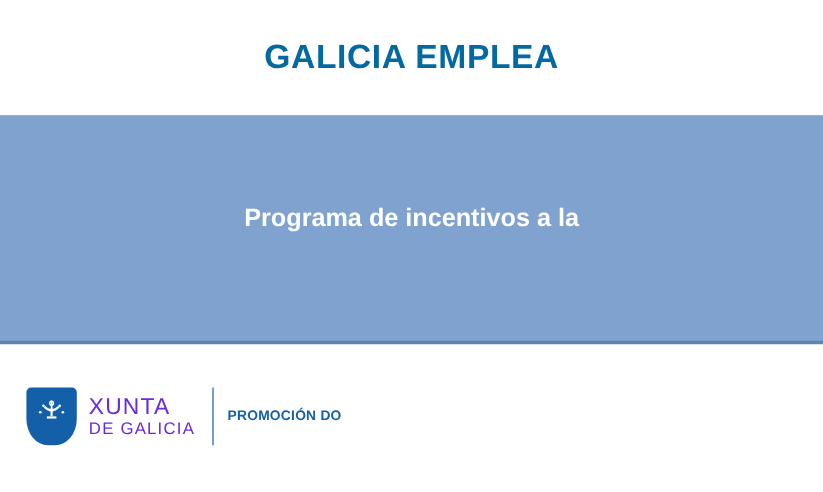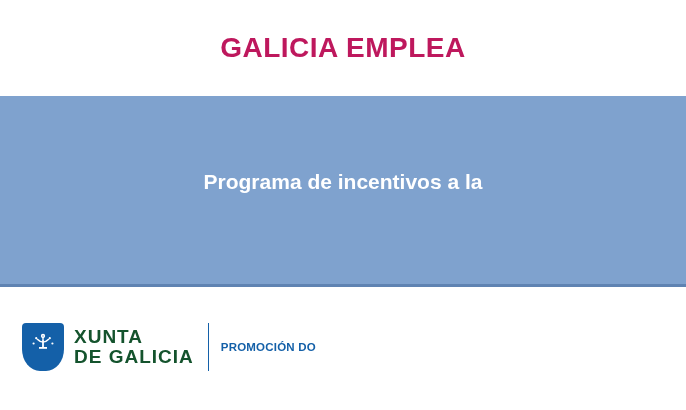--- a/index.html
+++ b/index.html
@@ -26,21 +26,21 @@
     height: 96px;
     display: flex;
     align-items: center;
     justify-content: center;
     background: #ffffff;
   }
   .main-title {
     font-size: 28px;
     font-weight: bold;
     letter-spacing: 0.5px;
-    color: #be185d;
+    color: #0369a1;
     text-align: right;
     line-height: 1.1;
   }
 
   
   .blue-band {
     position: relative;
     height: 191px;
     background: #7FA2CE;
     display: flex;
@@ -92,26 +92,26 @@
     flex: 0 0 auto;
   }
   .xunta-shield .chalice {
     position: absolute;
     left: 50%;
     top: 7px;
     transform: translateX(-50%);
   }
   .xunta-words {
     margin-left: 10px;
-    color: #14532d;
-    font-weight: bold;
+    color: #6d28d9;
+    font-weight: normal;
     line-height: 1.05;
   }
   .xunta-words .l1 { font-size: 19px; letter-spacing: 1px; }
-  .xunta-words .l2 { font-size: 19px; letter-spacing: 1px; }
+  .xunta-words .l2 { font-size: 14px; letter-spacing: 1px; }
   .xunta-divider {
     width: 1px;
     height: 48px;
     background: #1460A8;
     margin: 0 12px 0 14px;
   }
   .conselleria {
     color: #1460A8;
     font-size: 11.5px;
     font-weight: bold;

